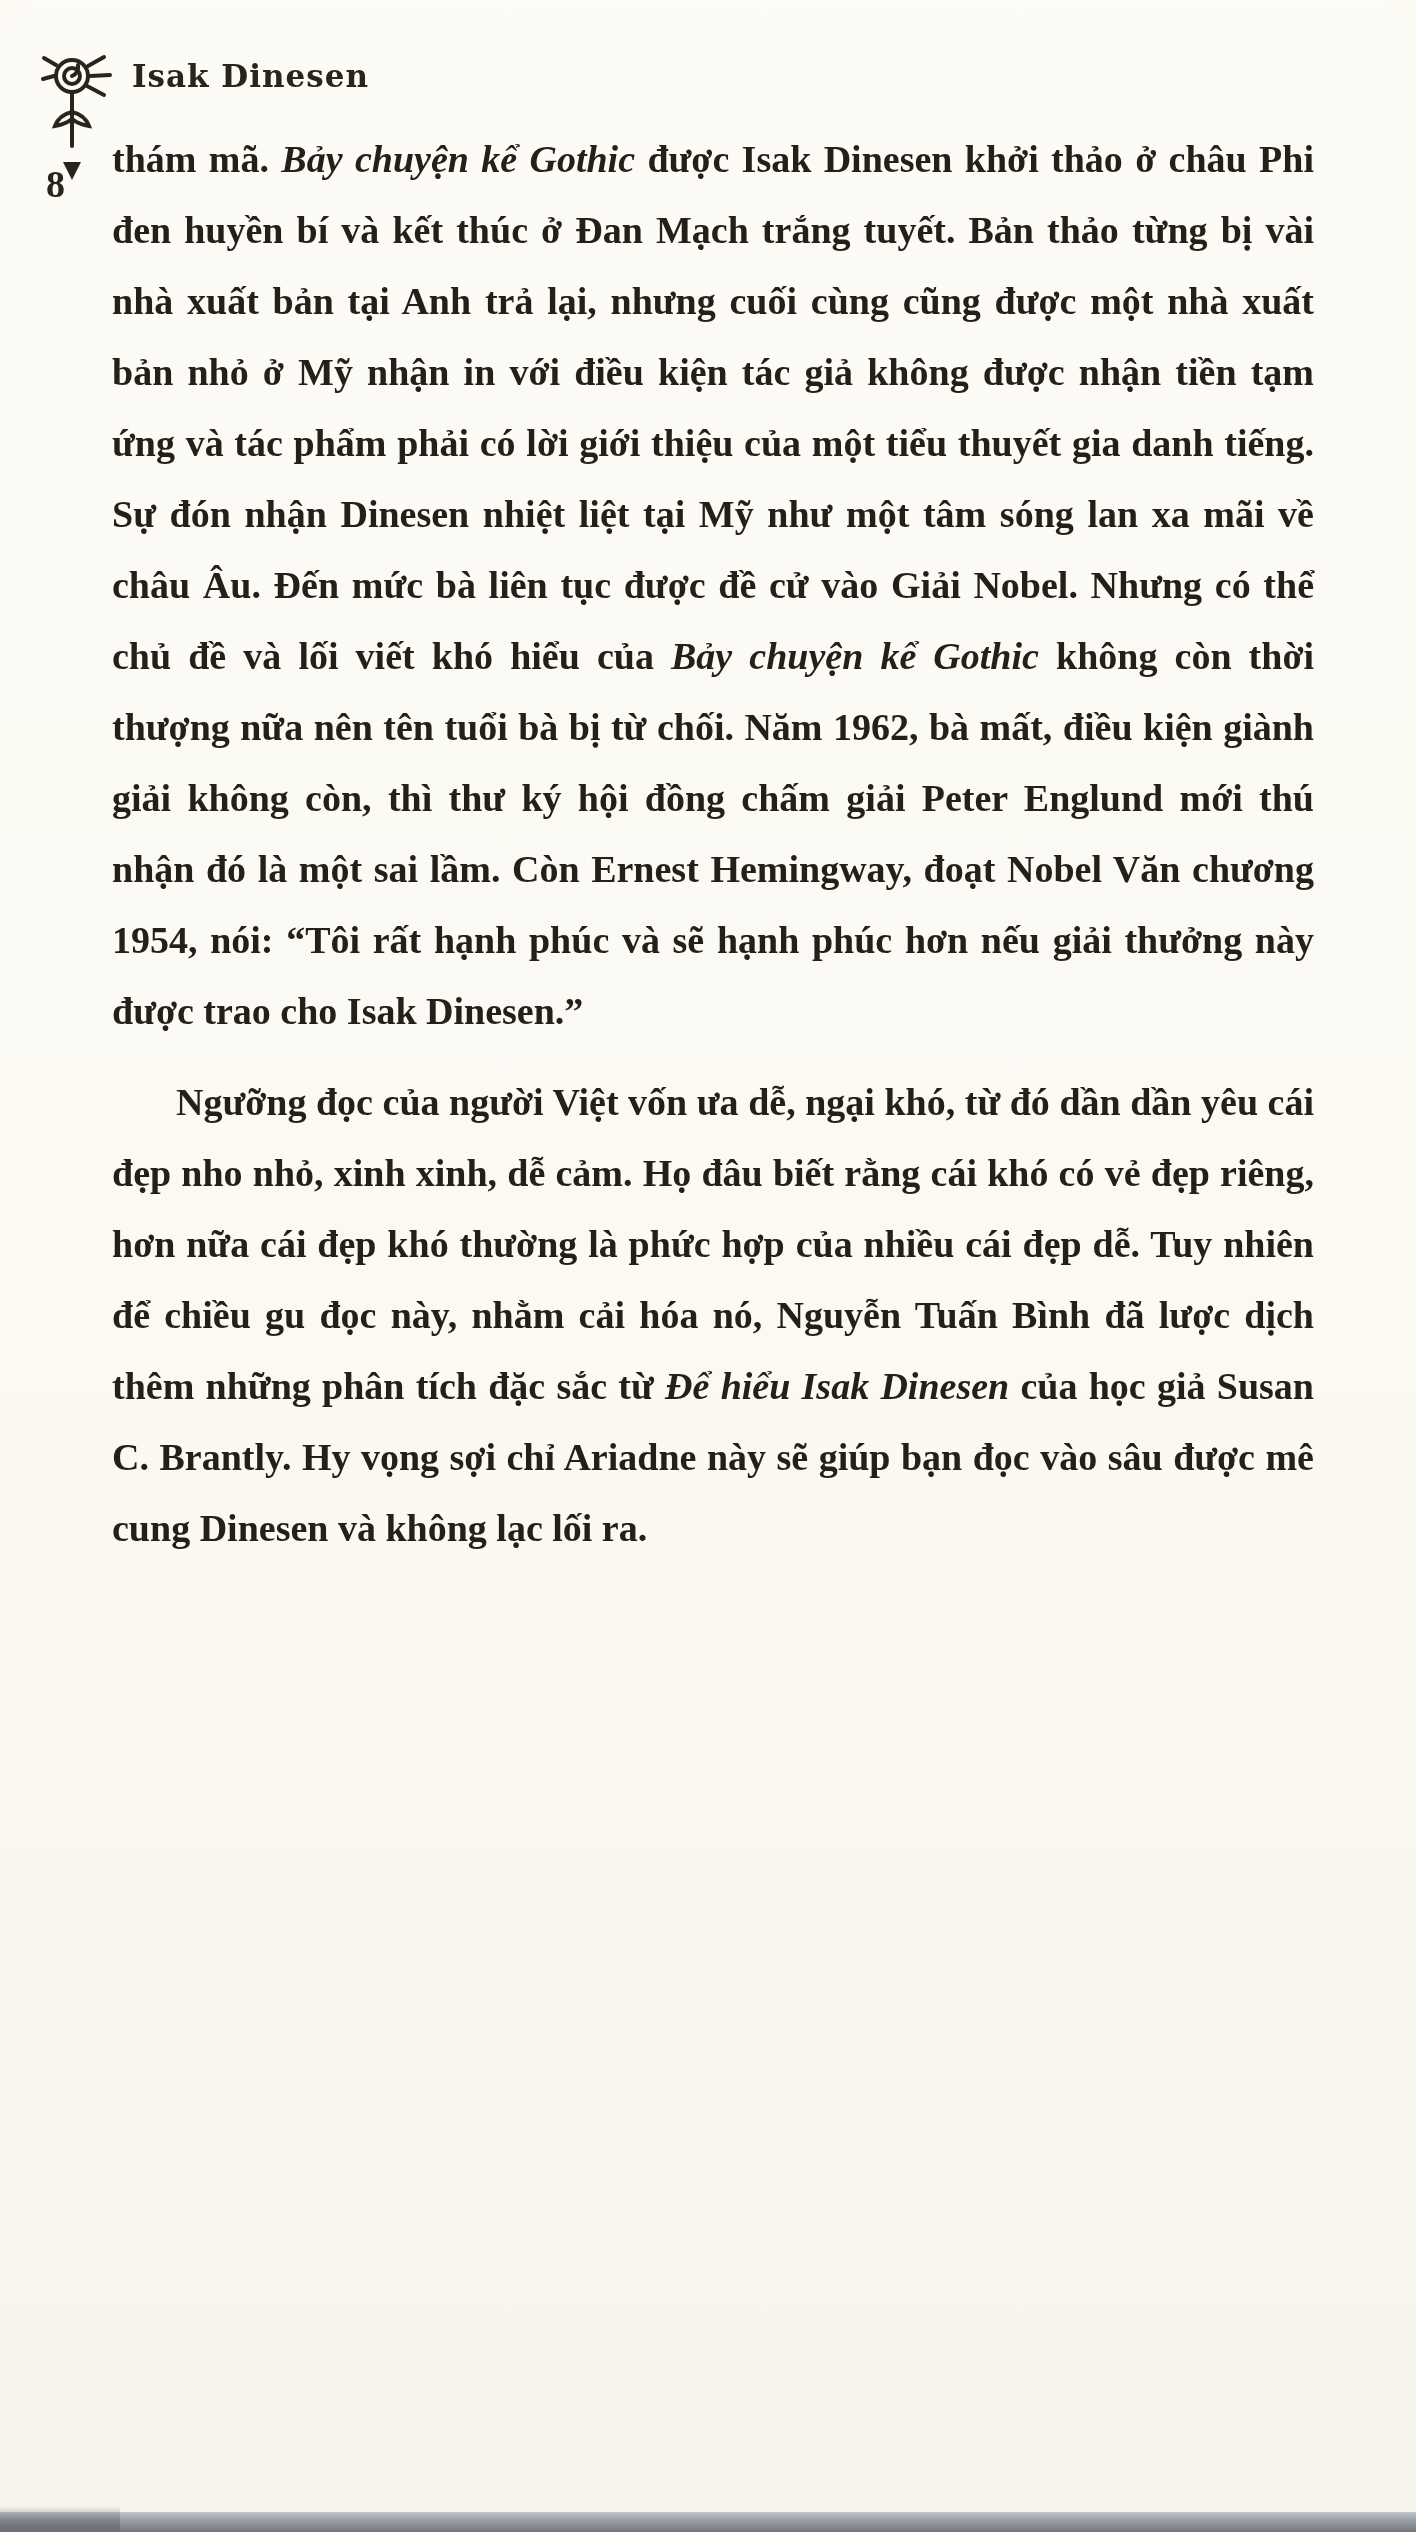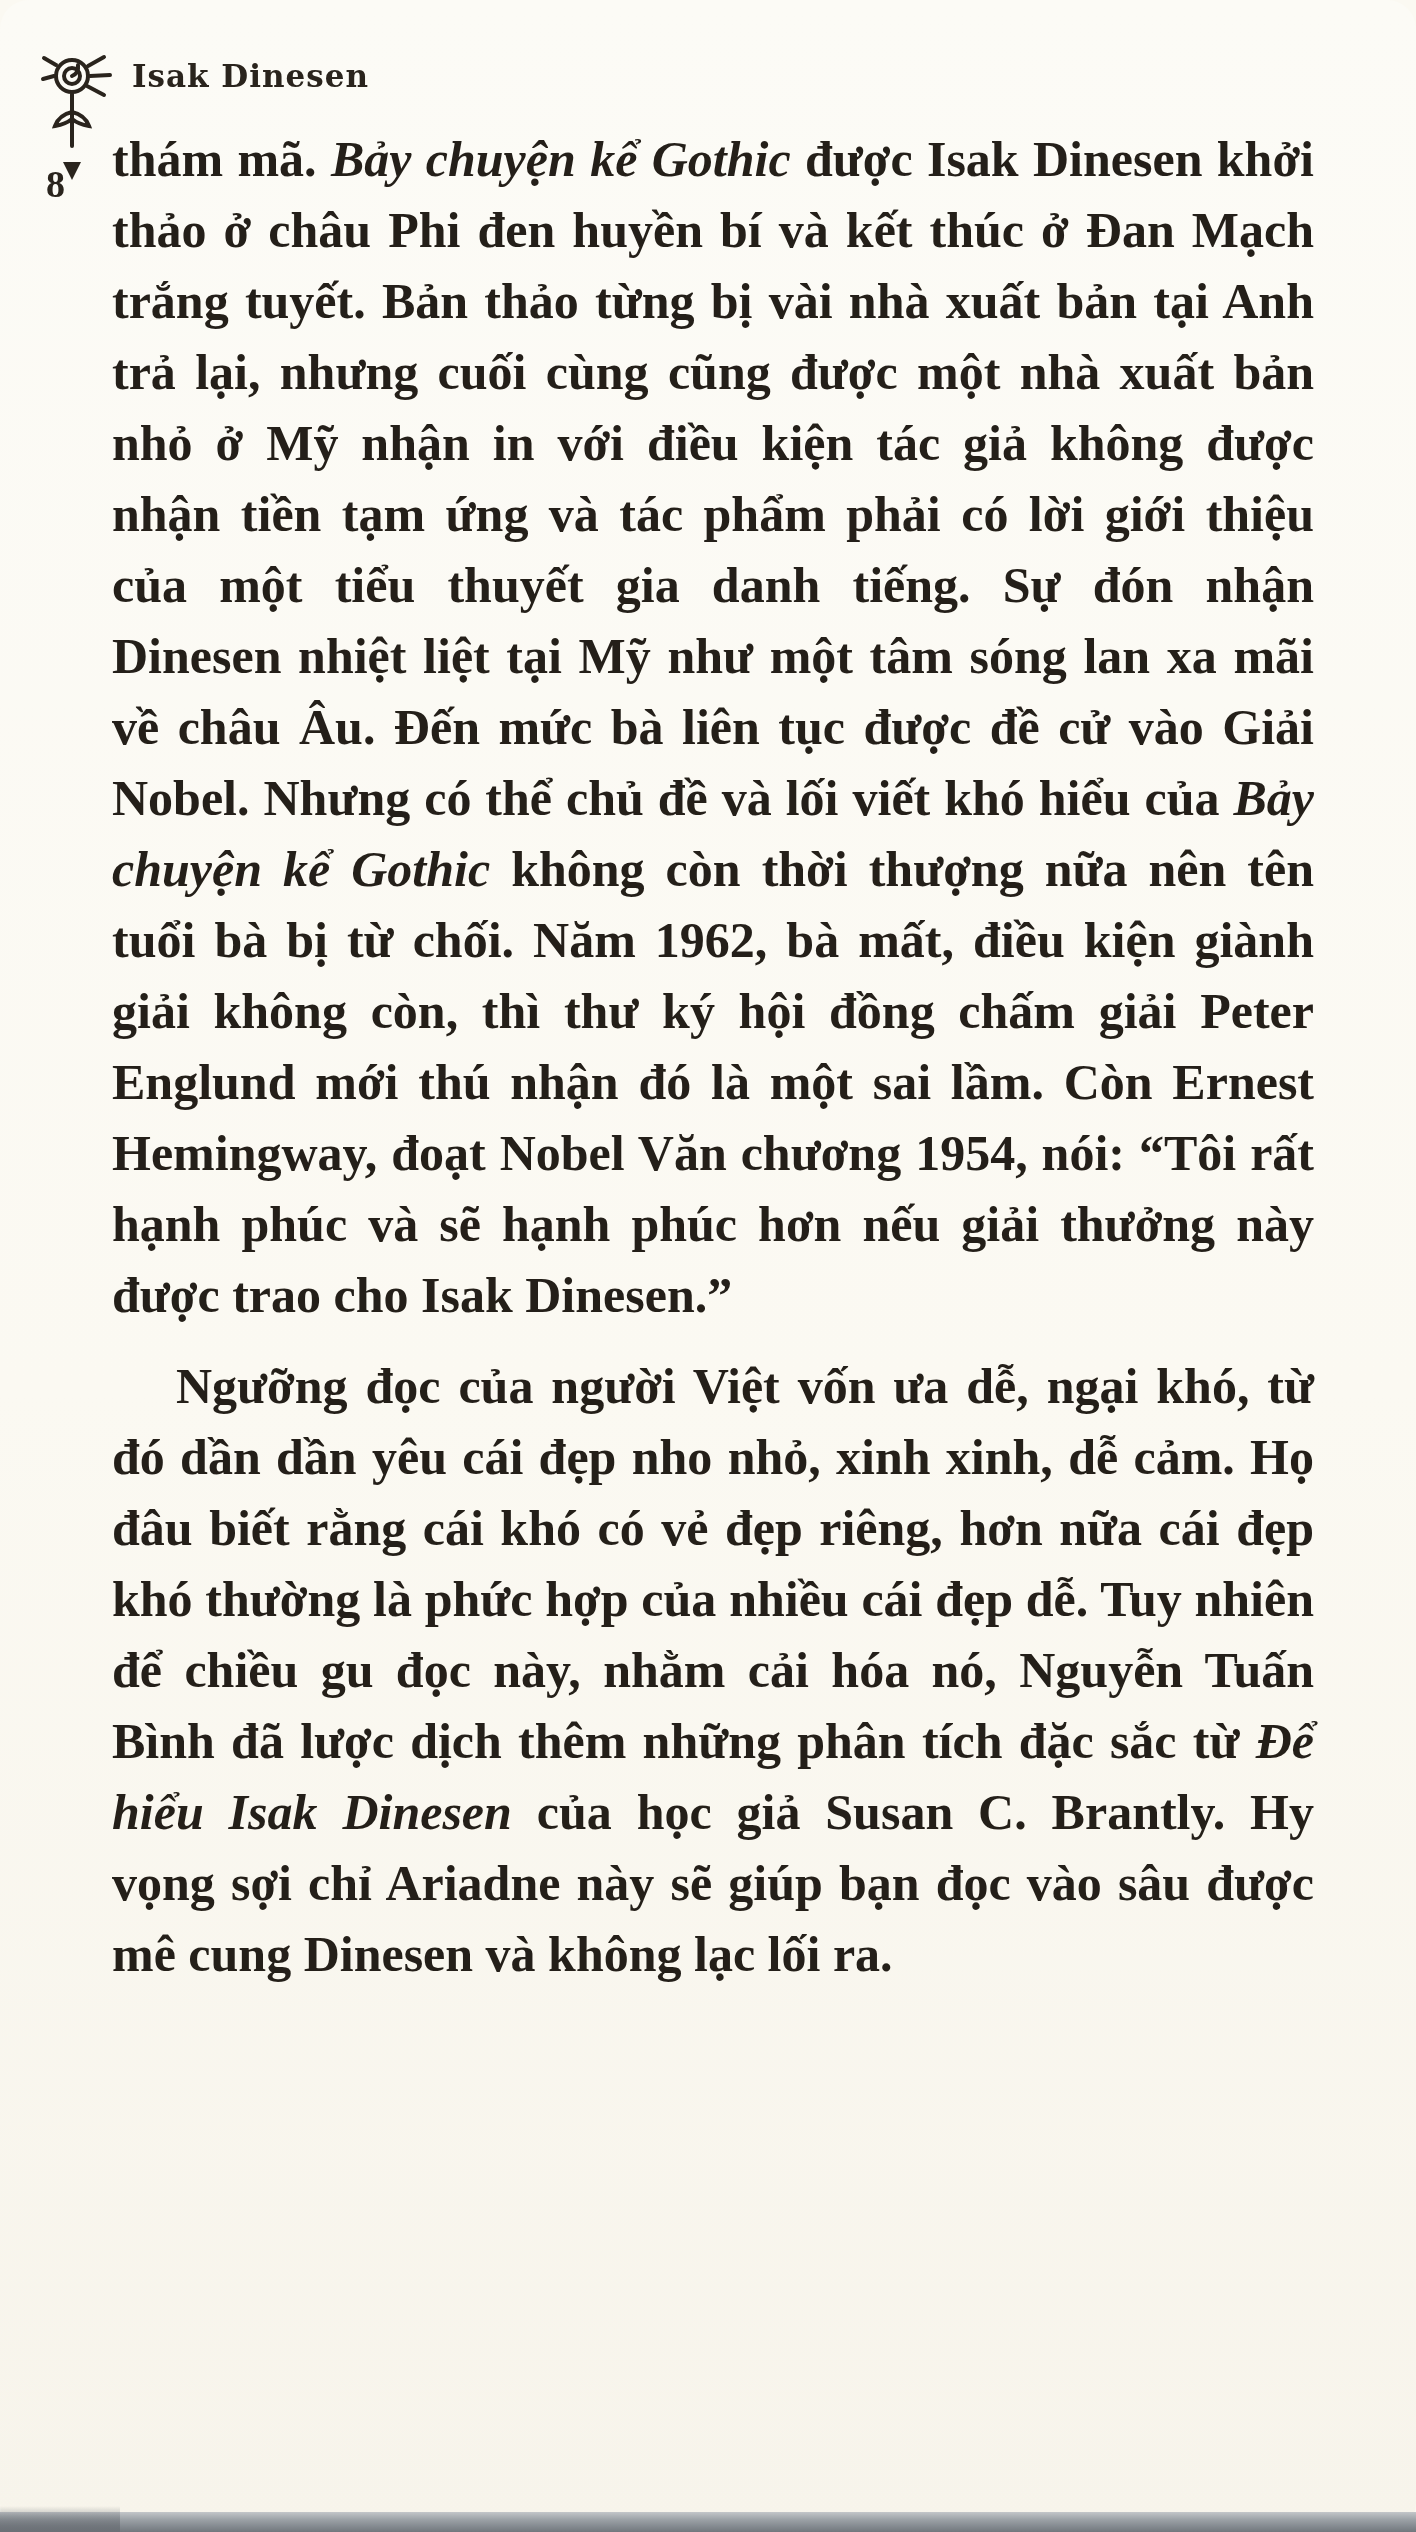--- a/index.html
+++ b/index.html
@@ -30,21 +30,21 @@
     font-family:"DejaVu Serif","Liberation Serif",serif;
     color:#2a241d;
   }
   .page-number{
     position:absolute;left:46px;top:162px;
     font-size:38px;font-weight:700;color:#2a241d;
   }
   
   .text-block{
     position:absolute;left:112px;top:124px;width:1202px;
-    font-size:50px;line-height:71px;font-weight:700;
+    font-size:38px;line-height:71px;font-weight:700;
     text-align:justify;
     color:var(--ink);
   }
   .text-block p{margin:0;}
   .text-block p + p{margin-top:20px;}
   .text-block p.indent{text-indent:64px;}
   .it{font-style:italic;}
   
   .scan-edge{
     position:absolute;left:0;right:0;bottom:0;height:20px;

